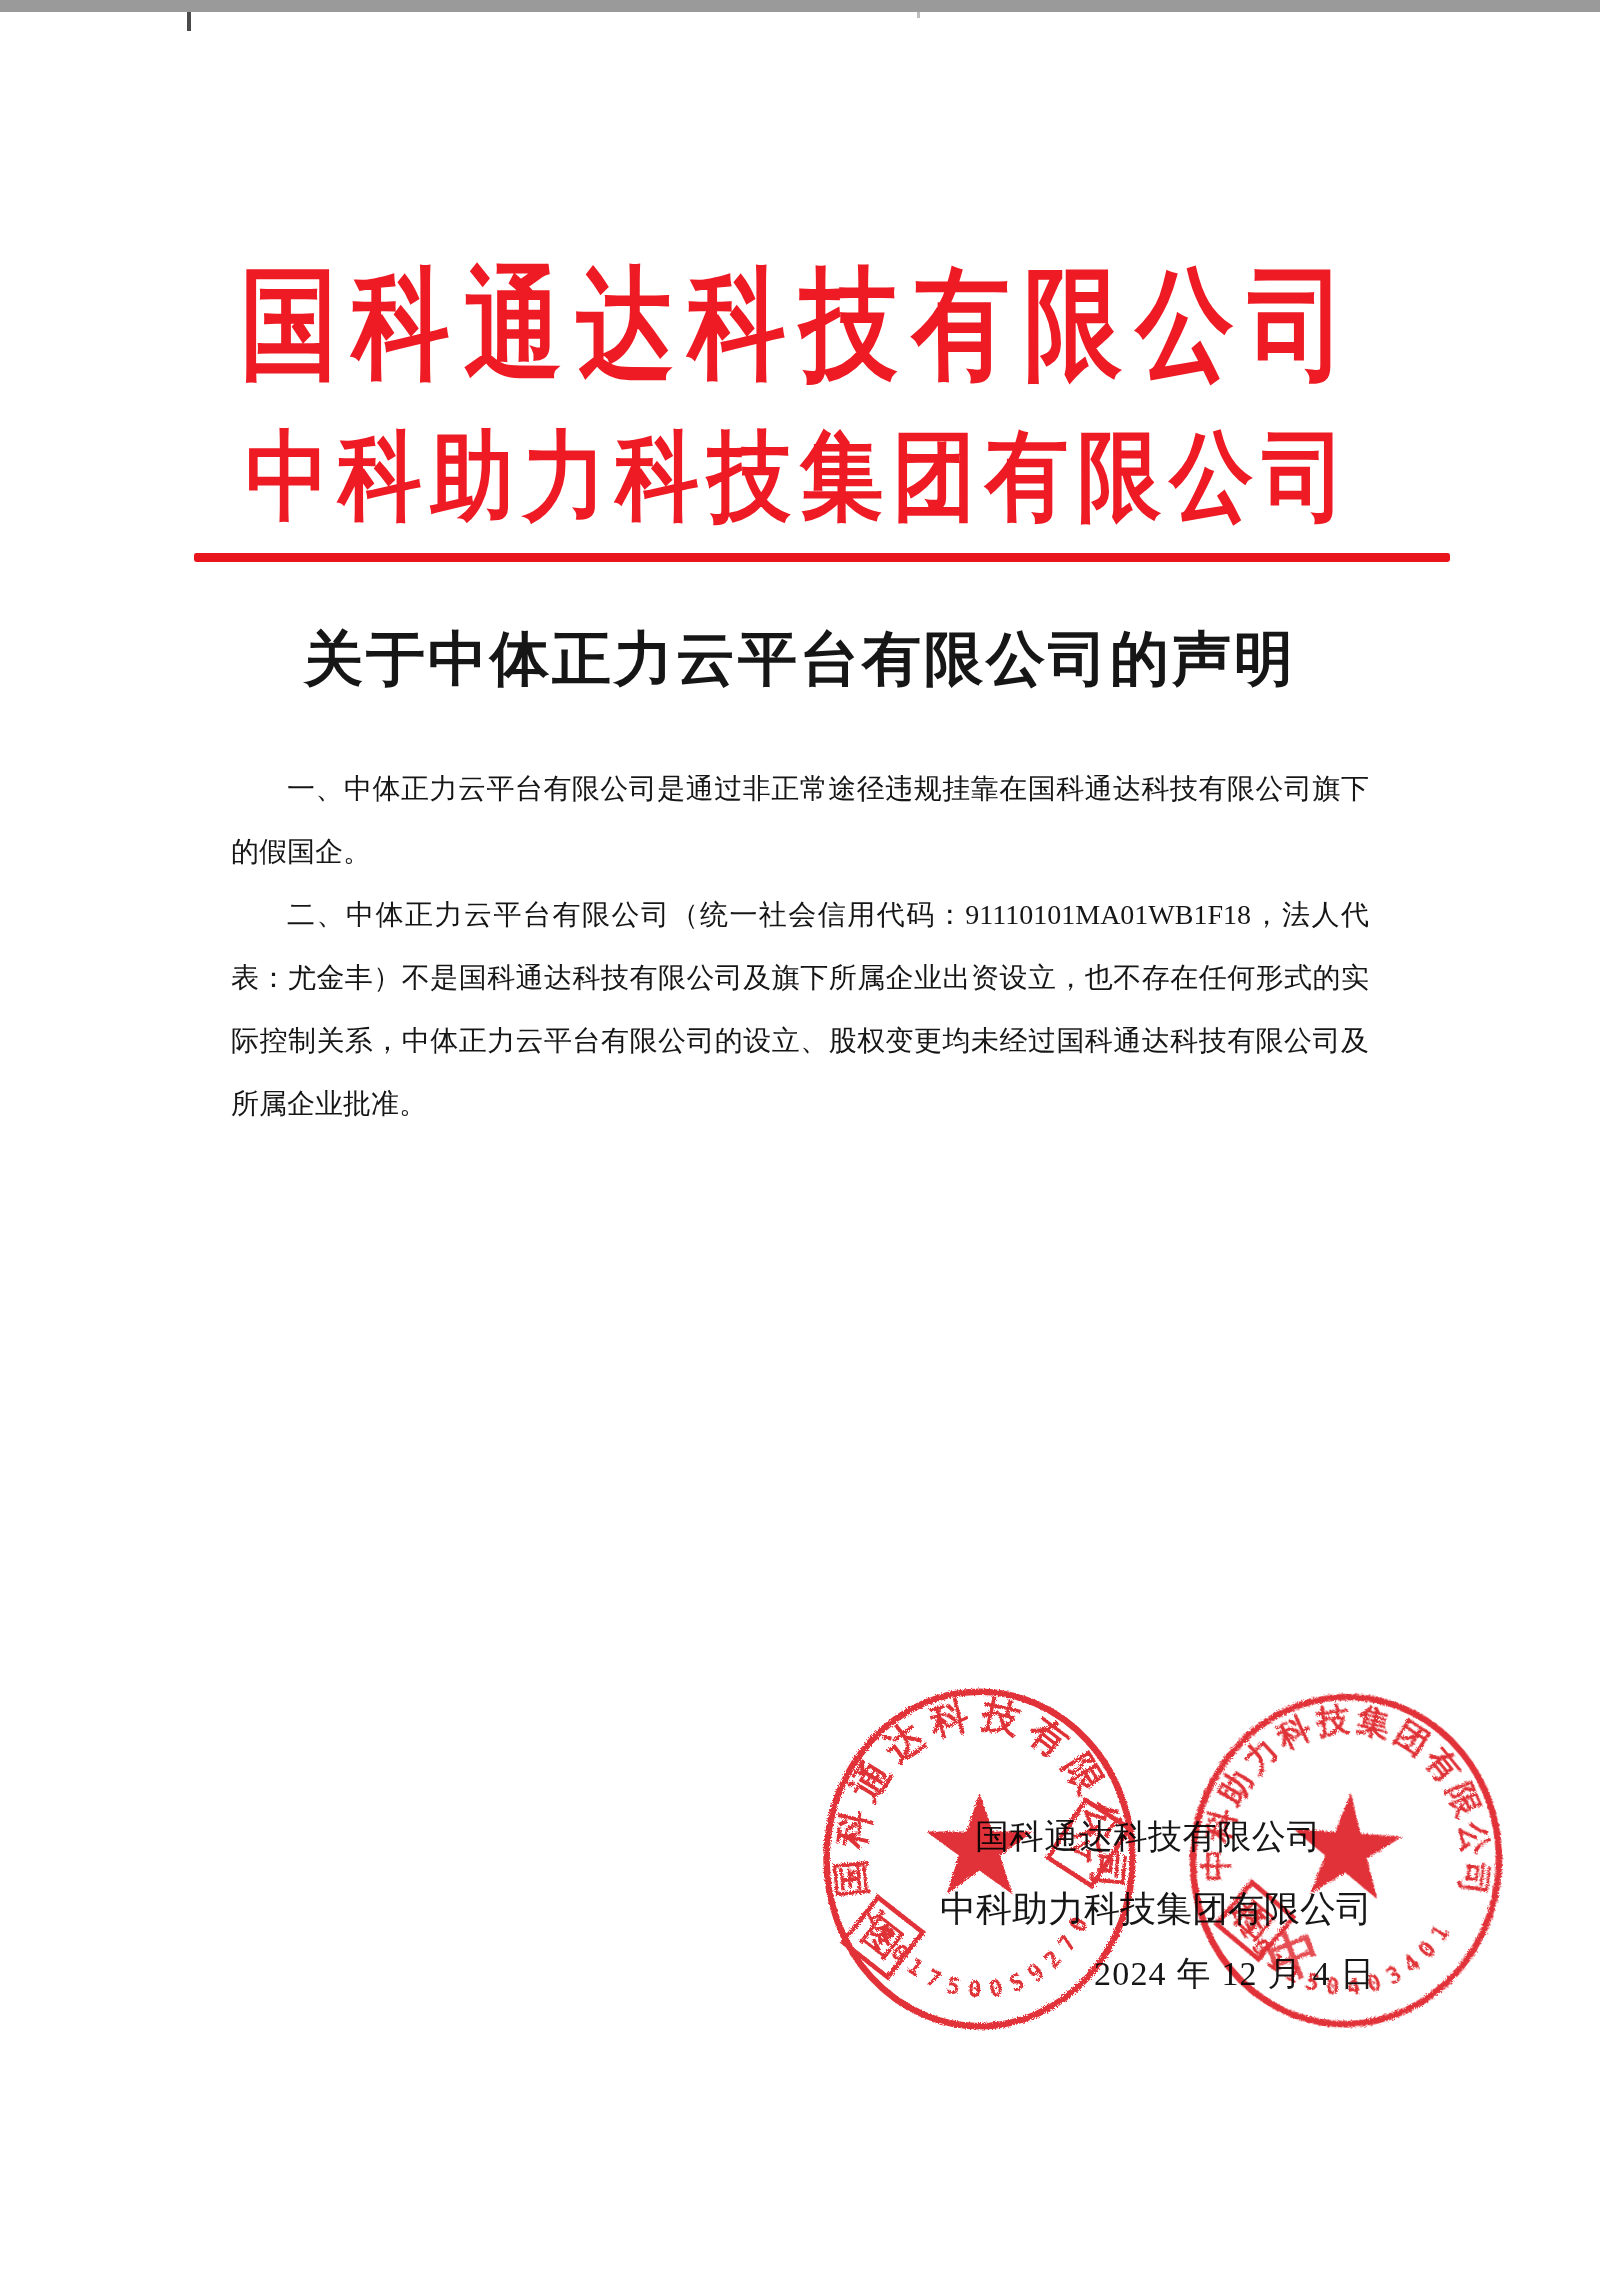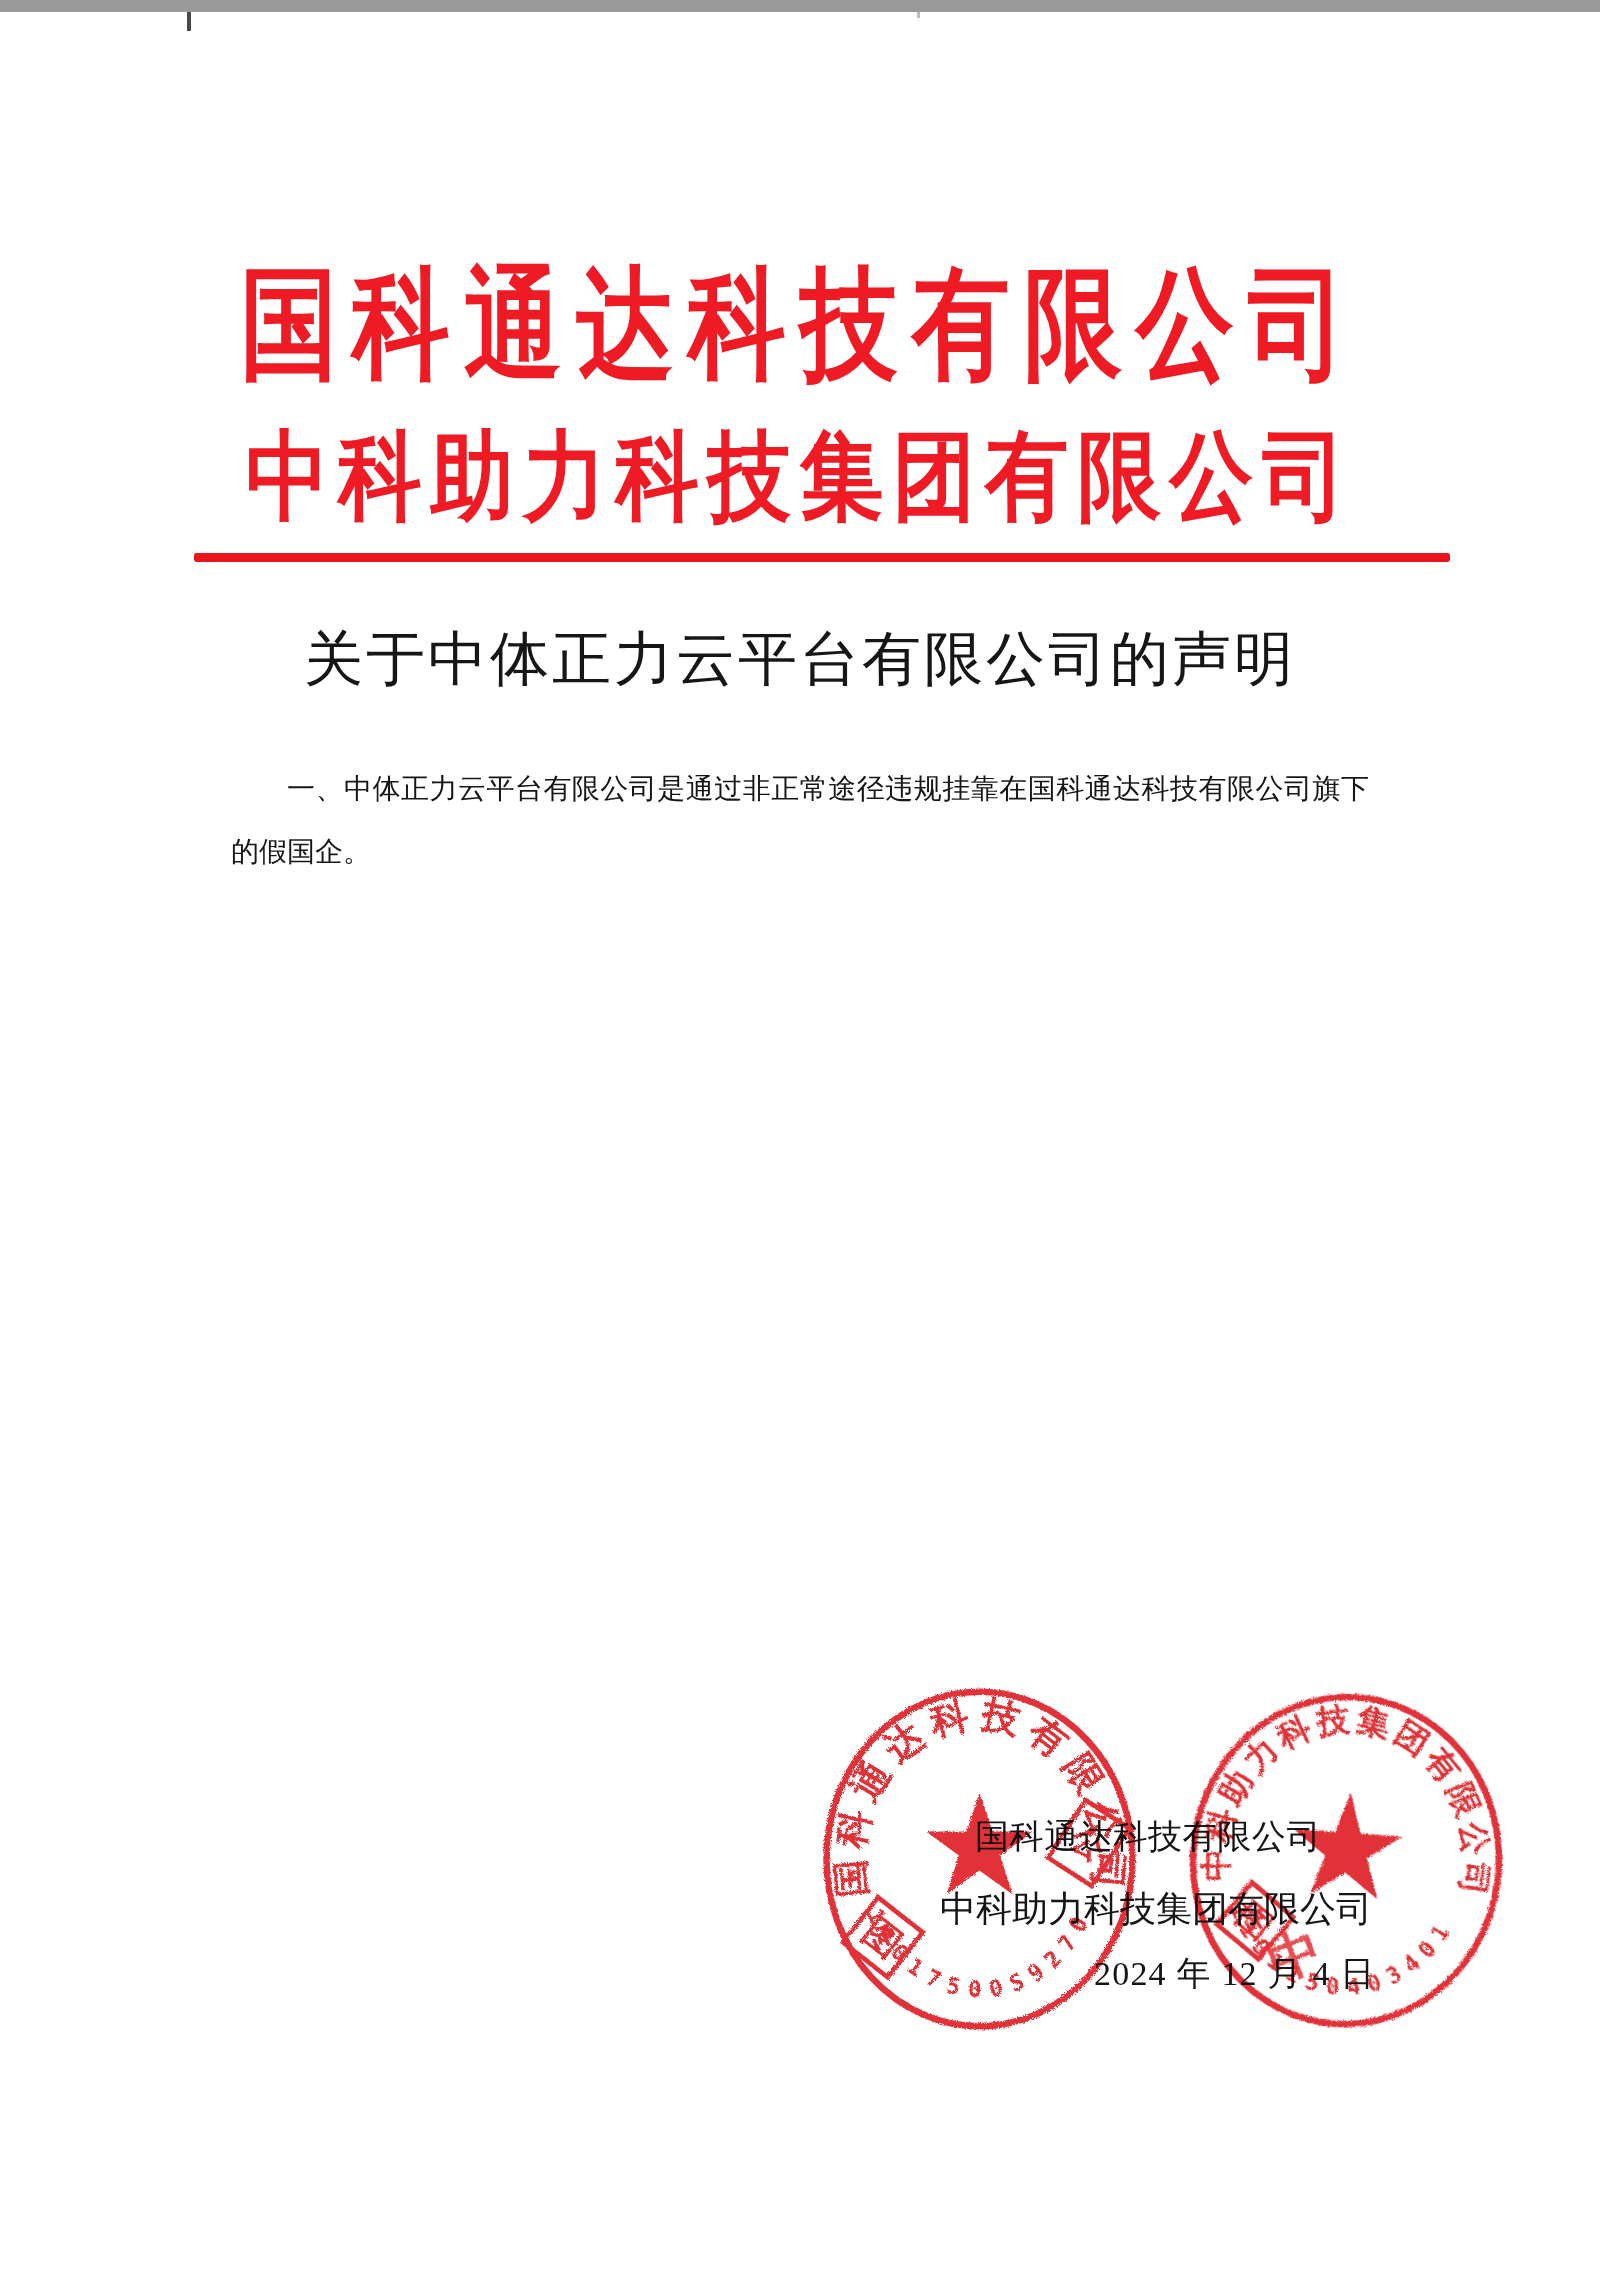--- a/index.html
+++ b/index.html
@@ -46,21 +46,21 @@
     border-radius: 2.4px;
   }
 
   .doc-title {
     position: absolute;
     top: 608px;
     left: 0;
     width: 100%;
     text-align: center;
     font-size: 59px;
-    font-weight: normal;
+    font-weight: bold;
     letter-spacing: 3px;
   }
 
   .doc-body {
     position: absolute;
     top: 745px;
     left: 231px;
     width: 1138px;
     font-size: 28px;
     line-height: 63px;
@@ -104,20 +104,21 @@
   </div>
   <div class="hdr hdr2">
     <span class="hdr-inner">中科助力科技集团有限公司</span>
   </div>
   <div class="red-rule"></div>
 
   <div class="doc-title">关于中体正力云平台有限公司的声明</div>
 
   <div class="doc-body">
     <p>一、中体正力云平台有限公司是通过非正常途径违规挂靠在国科通达科技有限公司旗下的假国企。</p>
+    <p>二、中体正力云平台有限公司（统一社会信用代码：91110101MA01WB1F18，法人代表：尤金丰）不是国科通达科技有限公司及旗下所属企业出资设立，也不存在任何形式的实际控制关系，中体正力云平台有限公司的设立、股权变更均未经过国科通达科技有限公司及所属企业批准。</p>
   </div>
 
   <div class="sig-line sig-co1">国科通达科技有限公司</div>
   <div class="sig-line sig-co2">中科助力科技集团有限公司</div>
   <div class="sig-line sig-date">2024 年 12 月 4 日</div>
 
   <svg class="stamp stamp-left" viewBox="0 0 548 590" xmlns="http://www.w3.org/2000/svg" xmlns:xlink="http://www.w3.org/1999/xlink">
     <defs>
       <filter id="roughL" x="-8%" y="-8%" width="116%" height="116%">
         <feTurbulence type="fractalNoise" baseFrequency="0.9" numOctaves="2" seed="7" result="n"></feTurbulence>

